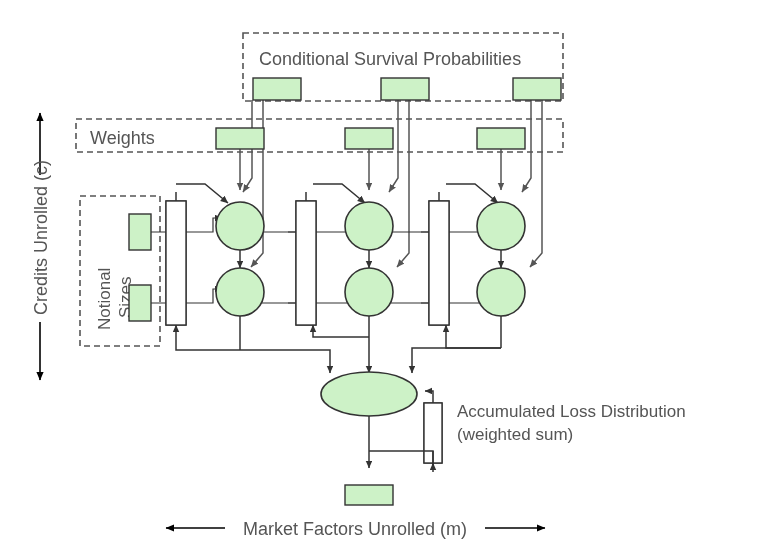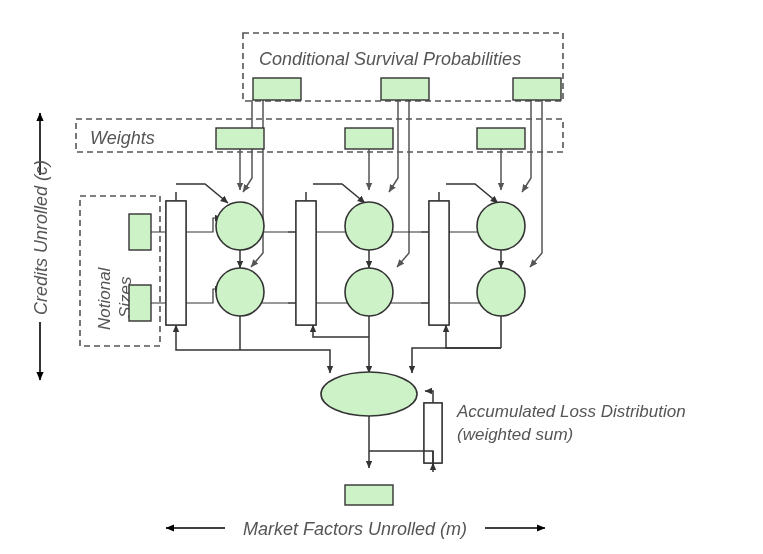--- a/index.html
+++ b/index.html
@@ -1,18 +1,18 @@
 <!DOCTYPE html>
 <html><head>
 <meta charset="utf-8">
 <style>
   html,body{margin:0;padding:0;background:#ffffff;}
   body{width:763px;height:554px;overflow:hidden;
        font-family:"Liberation Sans","DejaVu Sans",sans-serif;}
-  #stage{position:relative;width:611px;height:554px;font-style:italic;}
+  #stage{position:relative;width:611px;height:554px;}
   svg{position:absolute;left:0;top:0;}
   .lbl{fill:#555555;font-family:"Liberation Sans","DejaVu Sans",sans-serif;}
   .t18{font-size:18px;}
   .t17{font-size:17px;}
   .grp{fill:none;stroke:#555555;stroke-width:1.6;stroke-dasharray:6 4;}
   .gbox{fill:#cdf2c7;stroke:#333333;stroke-width:1.4;}
   .gcirc{fill:#cdf2c7;stroke:#333333;stroke-width:1.6;}
   .gell{fill:#cdf2c7;stroke:#333333;stroke-width:1.6;}
   .wire{fill:none;stroke:#333333;stroke-width:1.5;}
   .wire2{fill:none;stroke:#555555;stroke-width:1.5;}

